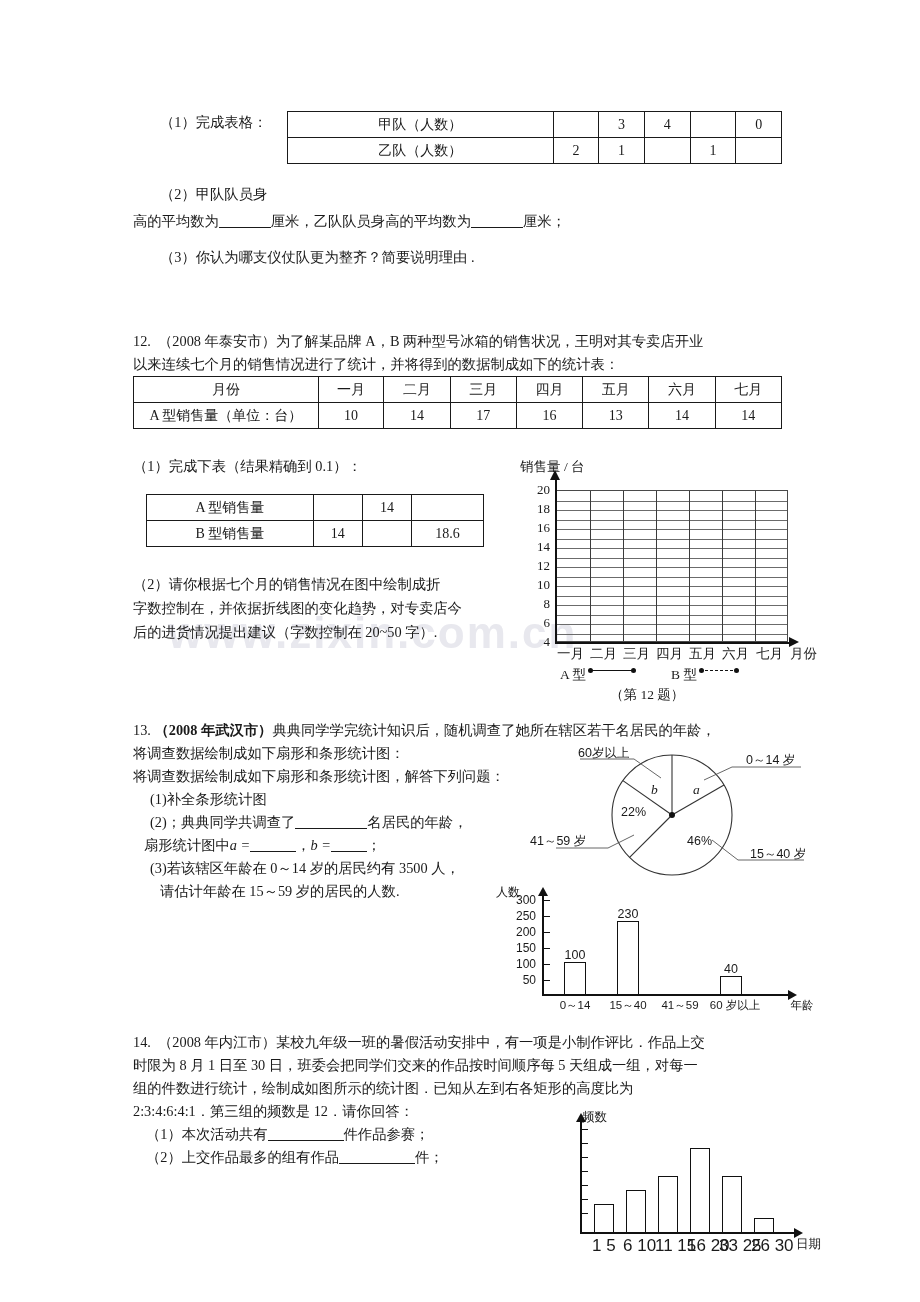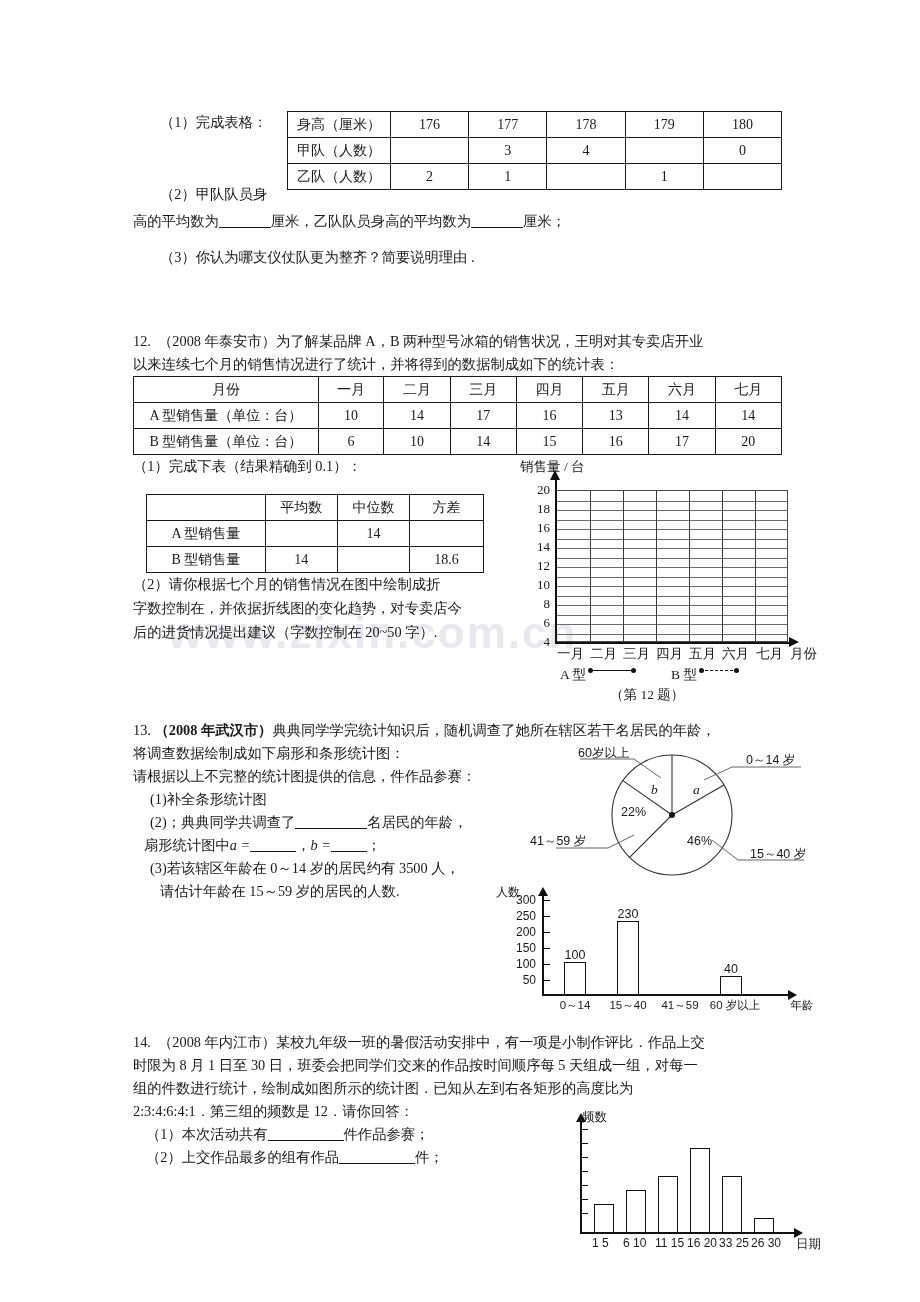--- a/index.html
+++ b/index.html
@@ -146,21 +146,21 @@
   .b13-bar { position: absolute; border: 1.3px solid #111; background: #fff; box-sizing: border-box; }
   .b13-val { position: absolute; font-size: 12.5px; font-family: "Liberation Sans", sans-serif;
              text-align: center; transform: translateX(-50%); }
   .b13-xlab { position: absolute; font-size: 11.5px; font-family: "Liberation Sans", sans-serif;
               text-align: center; transform: translateX(-50%); white-space: nowrap; }
 
   
   .hist14 { position: absolute; left: 566px; top: 1104px; width: 260px; height: 150px; }
   .h14-bar { position: absolute; border: 1.5px solid #111; background: #fff; box-sizing: border-box; }
   .h14-tick { position: absolute; width: 6px; height: 0; border-top: 1.6px solid #111; }
-  .h14-xlab { position: absolute; font-size: 12px; font-family: "Liberation Sans", sans-serif;
+  .h14-xlab { position: absolute; font-size: 17px; font-family: "Liberation Sans", sans-serif;
               white-space: nowrap; }
   .axisline { position: absolute; background: #111; }
   .arrow-up {
     position: absolute; width: 0; height: 0;
     border-left: 5px solid transparent; border-right: 5px solid transparent;
     border-bottom: 9px solid #111;
   }
   .arrow-right {
     position: absolute; width: 0; height: 0;
     border-top: 5px solid transparent; border-bottom: 5px solid transparent;
@@ -172,28 +172,20 @@
 
 <div class="page">
   <div class="watermark">www.zixin.com.cn</div>
 
   <div class="layer">
 
   <div class="txt" style="left:160px; top:112px;">（1）完成表格：</div>
 
   <table class="grid" style="left:287px; top:111px; width:495px;">
     <tbody>
-          <tr>
-      <td class="lbl" style="width:96px;">身高（厘米）</td>
-      <td style="width:79px;">176</td>
-      <td style="width:79px;">177</td>
-      <td style="width:79px;">178</td>
-      <td style="width:79px;">179</td>
-      <td style="width:79px;">180</td>
-    </tr>
     <tr>
       <td class="lbl">甲队（人数）</td>
       <td></td>
       <td>3</td>
       <td>4</td>
       <td></td>
       <td>0</td>
     </tr>
     <tr>
       <td class="lbl">乙队（人数）</td>
@@ -234,43 +226,27 @@
     <tr>
       <td class="lbl">A 型销售量（单位：台）</td>
       <td>10</td>
       <td>14</td>
       <td>17</td>
       <td>16</td>
       <td>13</td>
       <td>14</td>
       <td>14</td>
     </tr>
-    <tr>
-      <td class="lbl">B 型销售量（单位：台）</td>
-      <td>6</td>
-      <td>10</td>
-      <td>14</td>
-      <td>15</td>
-      <td>16</td>
-      <td>17</td>
-      <td>20</td>
-    </tr>
   </tbody>
       </table>
 
   <div class="txt" style="left:133px; top:456px;">（1）完成下表（结果精确到 0.1）：</div>
 
   <table class="grid" style="left:146px; top:494px; width:338px;">
     <tbody>
-          <tr>
-      <td class="lbl" style="width:118px;"></td>
-      <td style="width:73px;">平均数</td>
-      <td style="width:73px;">中位数</td>
-      <td style="width:73px;">方差</td>
-    </tr>
     <tr>
       <td class="lbl">A 型销售量</td>
       <td></td>
       <td>14</td>
       <td></td>
     </tr>
     <tr>
       <td class="lbl">B 型销售量</td>
       <td>14</td>
       <td></td>
@@ -342,21 +318,21 @@
       <span>B 型</span>
       <span class="lgline" style="width:38px;"><i class="dash" style="width:38px;"></i><b></b><s></s></span>
     </div>
     <div class="c12-cap">（第 12 题）</div>
   </div>
 
   <div class="txt" style="left:133px; top:720px;">
     <span>13.</span>&nbsp;<span class="bold">（2008 年武汉市）</span><span>典典同学学完统计知识后，随机调查了她所在辖区若干名居民的年龄，</span>
   </div>
   <div class="txt" style="left:133px; top:743px;">将调查数据绘制成如下扇形和条形统计图：</div>
-  <div class="txt" style="left:133px; top:766px;">请根据以上不完整的统计图提供的信息，件作品参赛：</div>
+  <div class="txt" style="left:133px; top:766px;">将调查数据绘制成如下扇形和条形统计图，解答下列问题：</div>
   <div class="txt" style="left:150px; top:789px;">(1)补全条形统计图</div>
 
   <div class="txt" style="left:150px; top:812px;">
     <span>(2)；典典同学共调查了</span><span class="blank" style="width:72px;"></span><span>名居民的年龄，</span>
   </div>
   <div class="txt" style="left:144px; top:835px;">
     <span>扇形统计图中</span><span class="ital">a =</span><span class="blank" style="width:46px;"></span><span>，</span><span class="ital">b =</span><span class="blank" style="width:36px;"></span><span>；</span>
   </div>
   <div class="txt" style="left:150px; top:858px;">(3)若该辖区年龄在 0～14 岁的居民约有 3500 人，</div>
   <div class="txt" style="left:160px; top:881px;">请估计年龄在 15～59 岁的居民的人数.</div>

